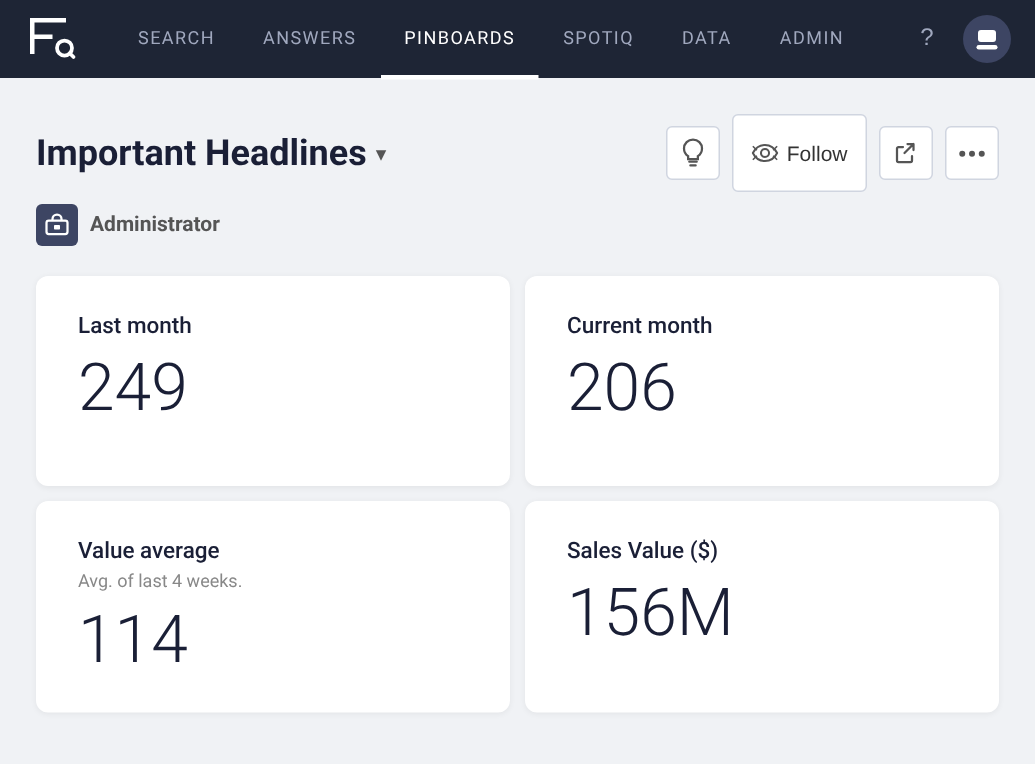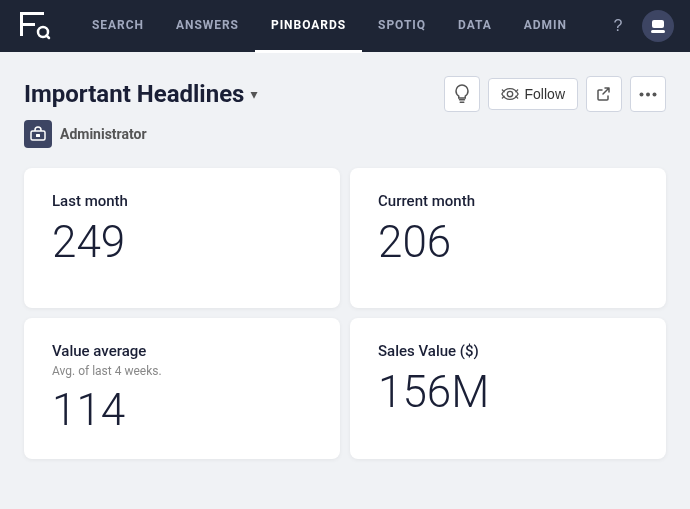--- a/index.html
+++ b/index.html
@@ -34,21 +34,21 @@
     }
     .nav-items {
       display: flex;
       align-items: center;
       gap: 0;
       flex: 1;
     }
     .nav-item {
       color: #a0a8be;
       font-size: 12px;
-      font-weight: 700;
+      font-weight: 400;
       letter-spacing: 0.08em;
       text-transform: uppercase;
       padding: 0 16px;
       height: 52px;
       display: flex;
       align-items: center;
       cursor: pointer;
       border-bottom: 3px solid transparent;
       margin-bottom: -1px;
     }
@@ -115,21 +115,21 @@
       color: #555;
       font-size: 14px;
       cursor: pointer;
     }
     .page-actions {
       display: flex;
       align-items: center;
       gap: 8px;
     }
     .action-btn {
-      height: 32px;
+      height: 52px;
       border-radius: 4px;
       border: 1px solid #d0d5e0;
       background: #fff;
       cursor: pointer;
       display: flex;
       align-items: center;
       padding: 0 12px;
       gap: 6px;
       font-size: 14px;
       color: #333;

